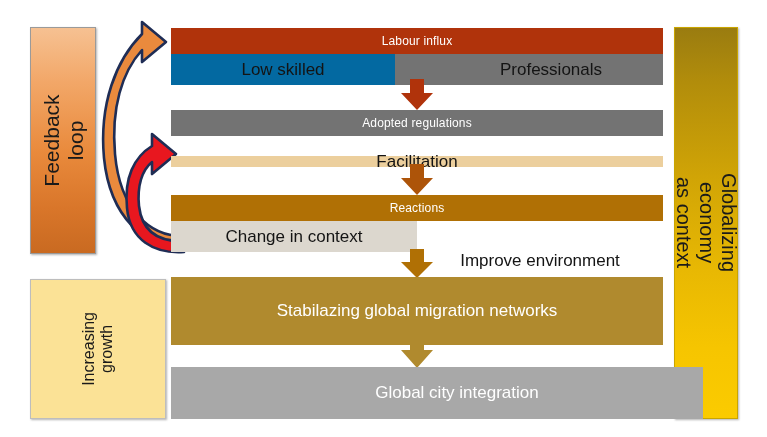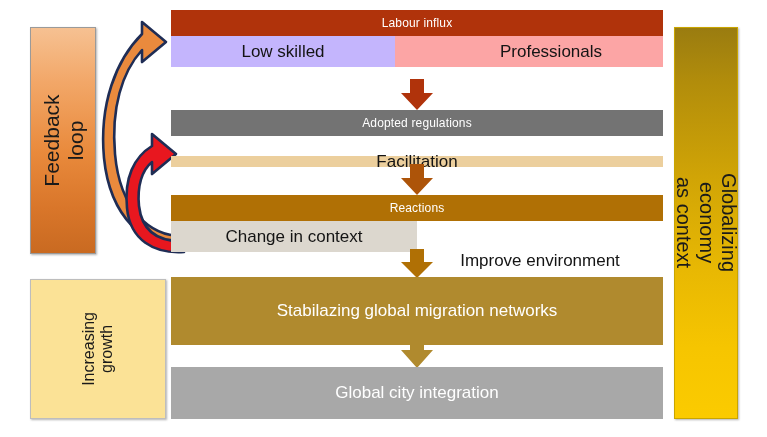--- a/index.html
+++ b/index.html
@@ -100,24 +100,24 @@
   .group-split .half {
     flex: 1 1 50%;
     display: flex;
     align-items: center;
     justify-content: center;
     color: #141414;
     font-size: 17px;
   }
 
   
-  #group-labour-influx { top: 10px; }
+  #group-labour-influx { top: 28px; }
   #group-labour-influx .group-header { background: #b0330b; }
-  #group-labour-influx .half-left  { background: #c4b5fd; }
-  #group-labour-influx .half-right { background: #fca5a5; padding-left: 44px; }
+  #group-labour-influx .half-left  { background: #0369a1; }
+  #group-labour-influx .half-right { background: #737373; padding-left: 44px; }
 
   
   #group-adopted-regulations { top: 110px; }
   #group-adopted-regulations .group-header { background: #737373; }
   #group-adopted-regulations .half-left  { background: #ebd3ab; }
   #group-adopted-regulations .half-right { background: #eccf9d; margin-top: 20px; }
 
   
   #group-reactions { top: 195px; }
   #group-reactions .group-header { background: #b07005; }
@@ -137,20 +137,21 @@
   }
   #box-stabilazing {
     top: 277px;
     height: 68px;
     background: #b08a2e;
   }
   #box-global-city {
     top: 367px;
     height: 52px;
     background: #a8a8a8;
+    padding-left: 40px;
   }
 
   
   .down-arrow {
     position: absolute;
     left: 400px;
     width: 34px;
   }
   .down-arrow svg { display: block; }
 

